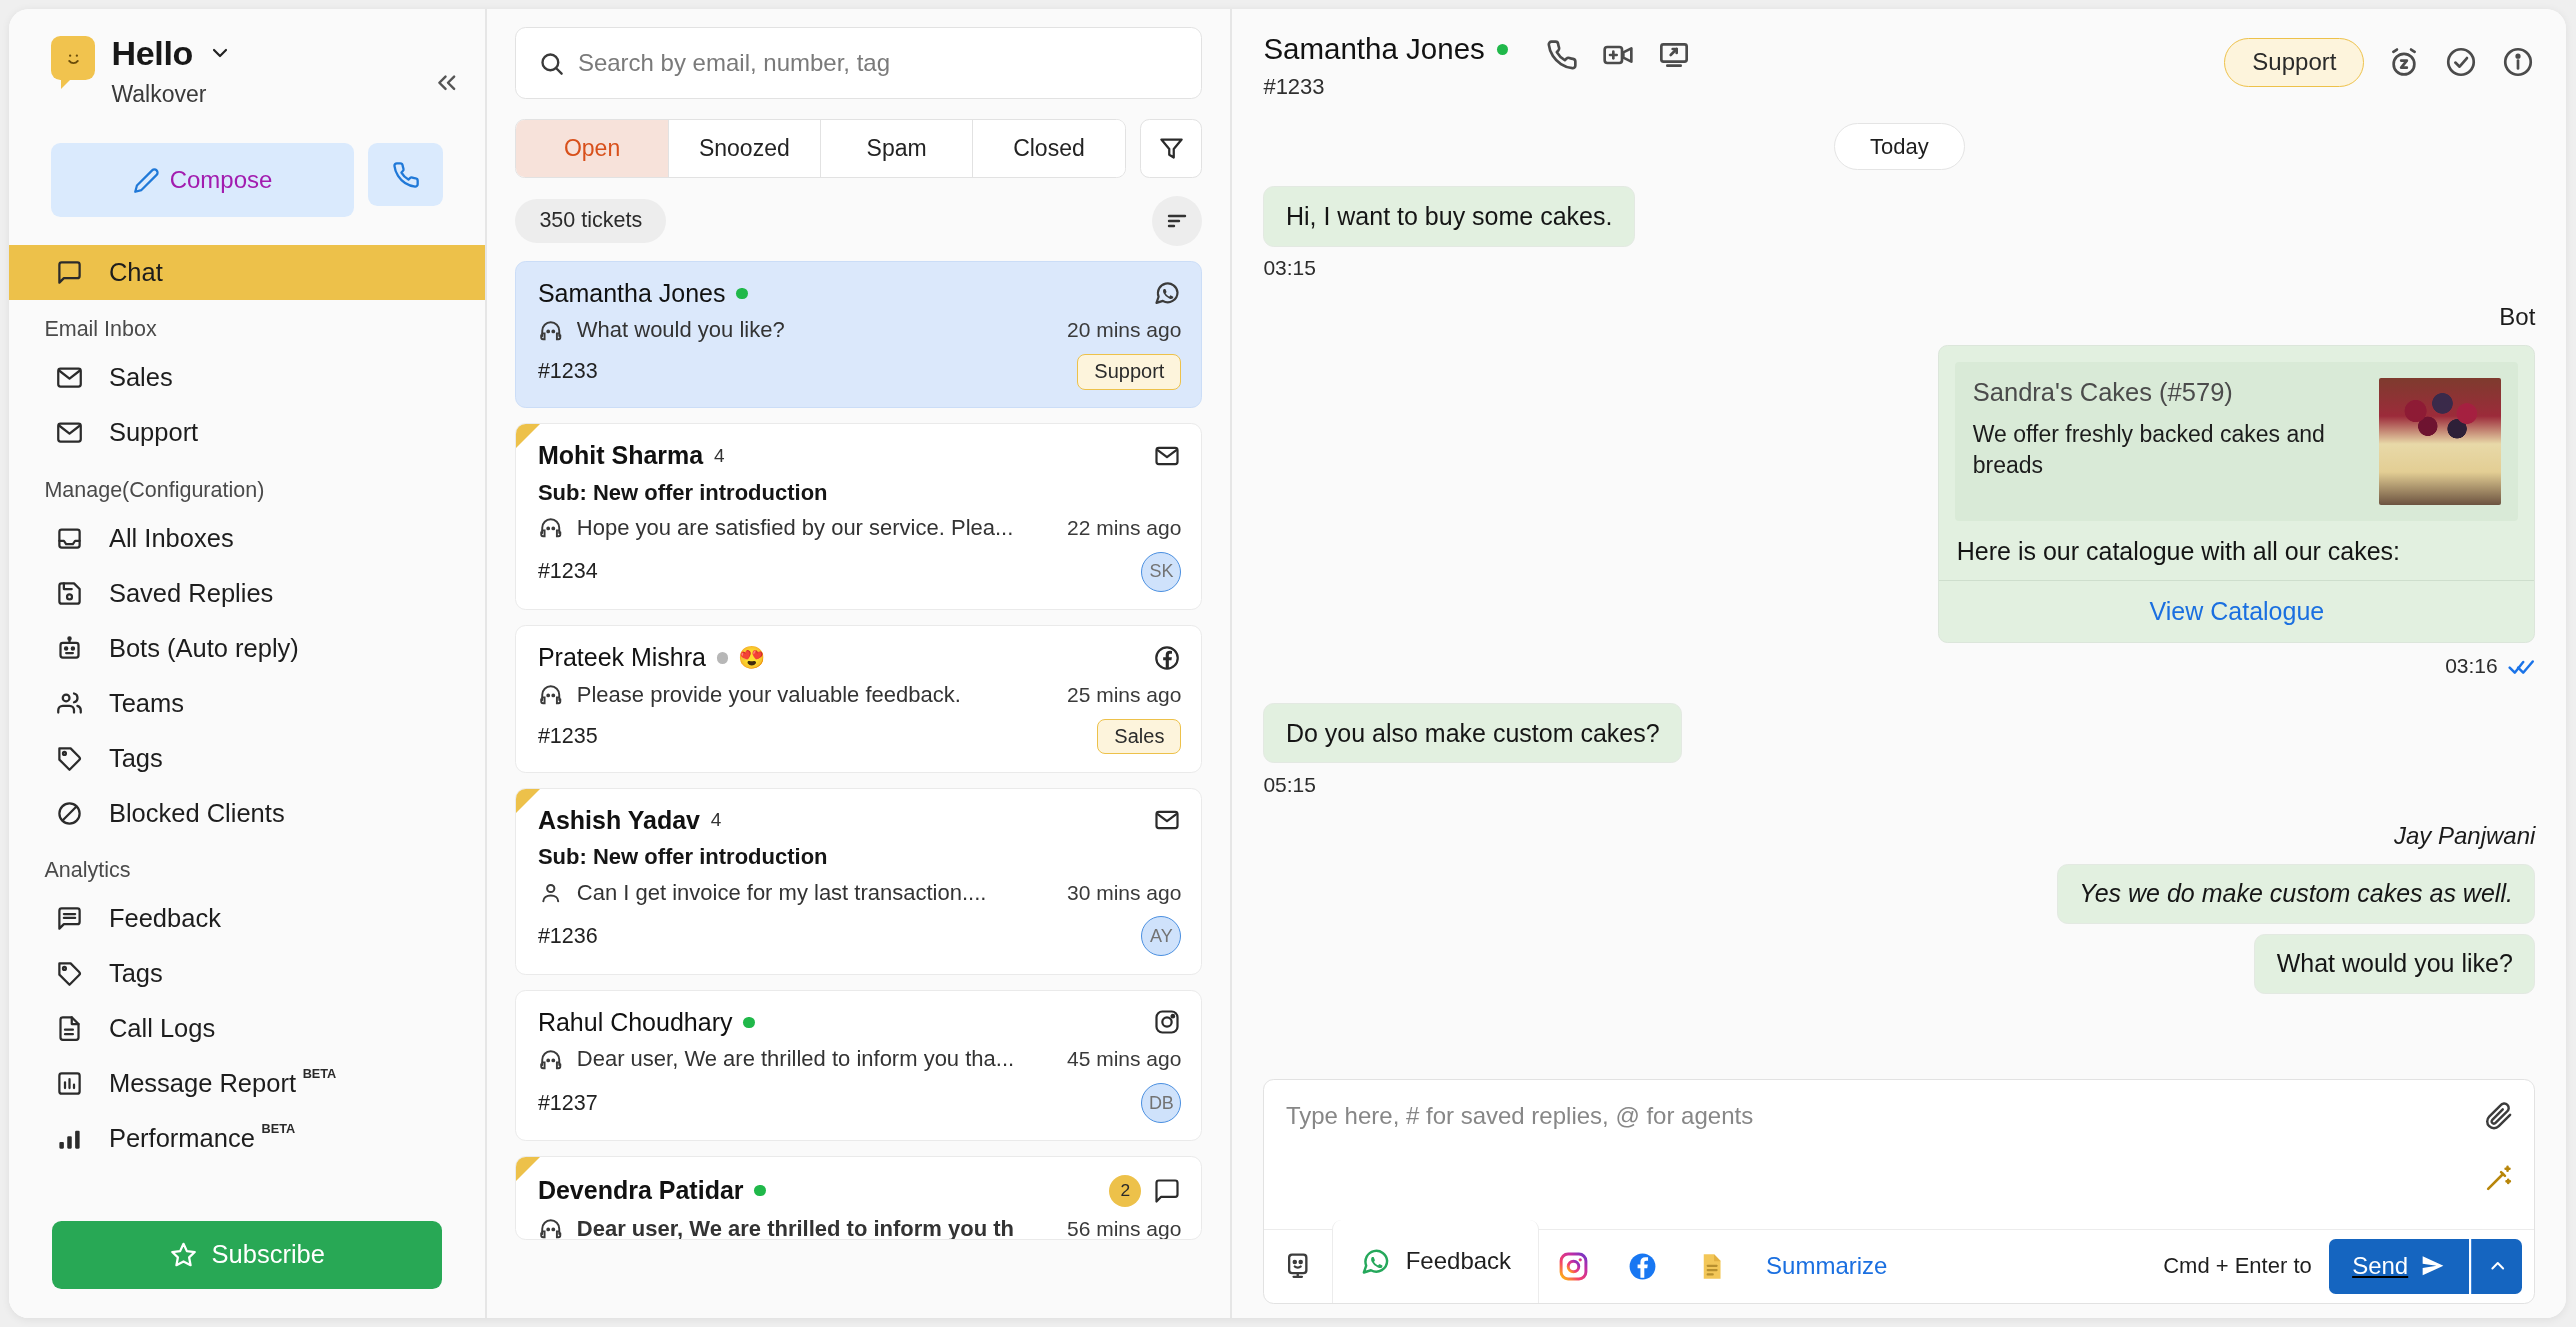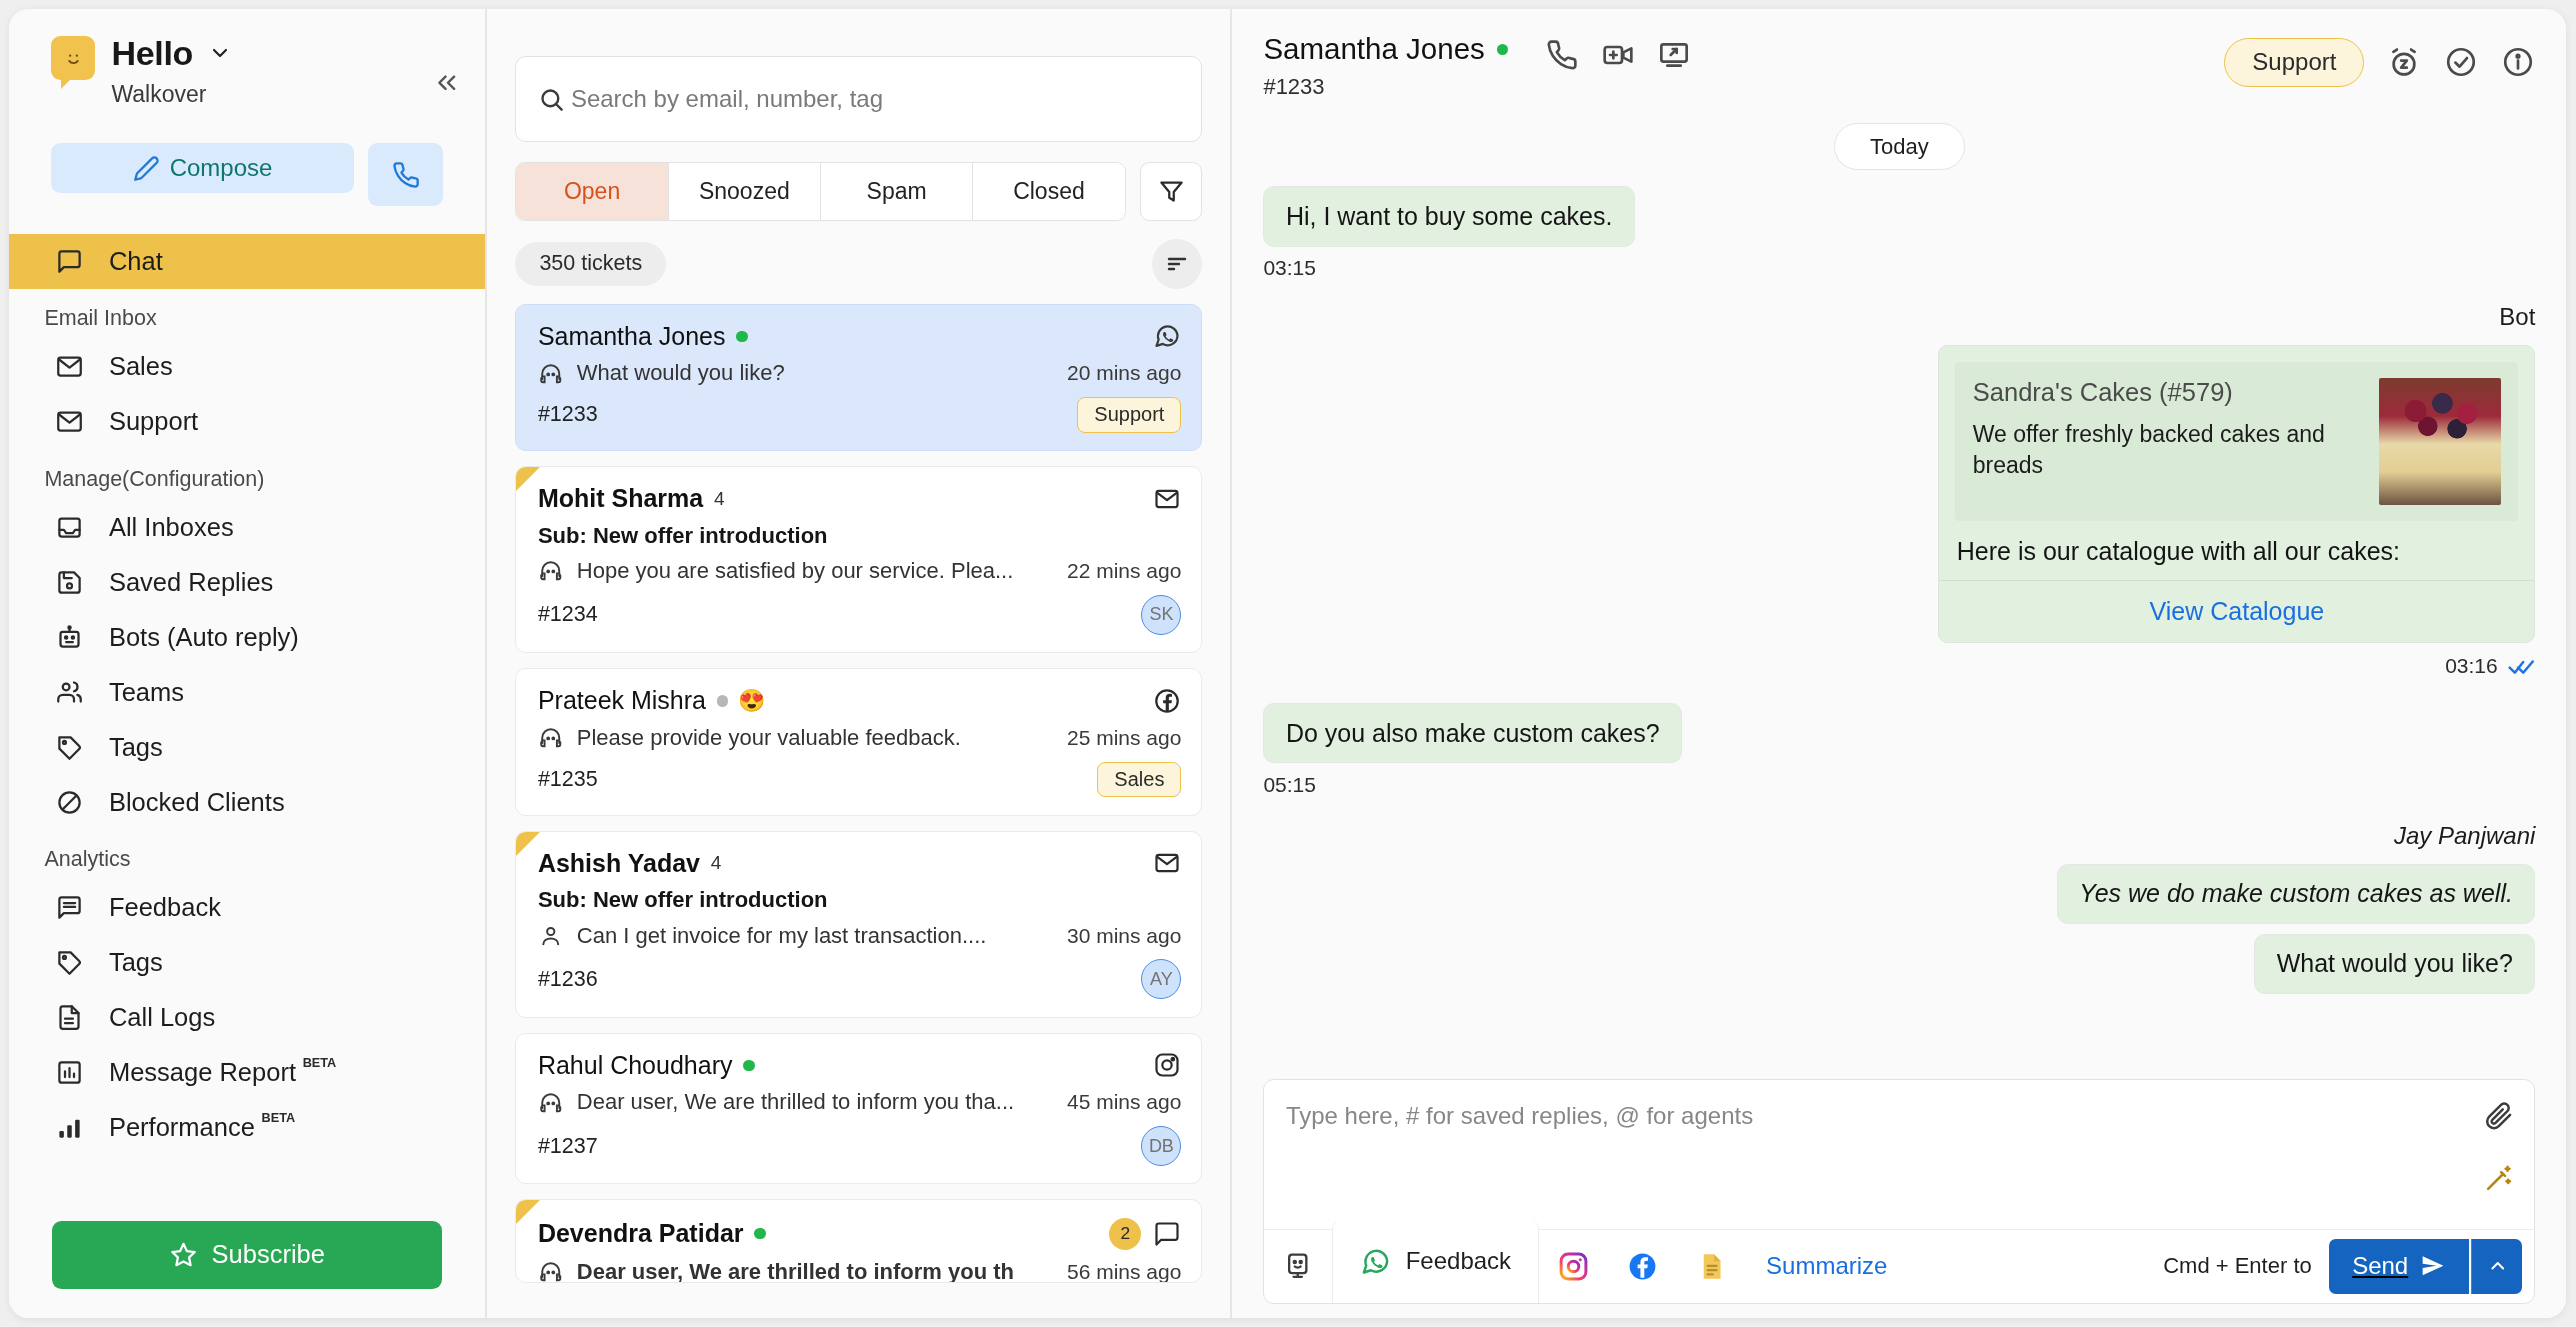--- a/index.html
+++ b/index.html
@@ -43,22 +43,22 @@
   .brand-title { font-size: 34px; font-weight: bold; color: #181818; line-height: 1; letter-spacing: -0.3px;}
   .brand-title-row { display: flex; align-items: center; gap: 14.8px; }
   .brand-sub { font-size: 23px; color: #3A3A3A; margin-top: 10.7px; }
   .collapse-btn {
     position: absolute; right: 24px; top: 59px;
     color: #5A5A5A; cursor: pointer;
   }
 
   .compose-row { display: flex; gap: 14.8px; padding: 35px 42px 0 42px; }
   .compose-btn {
-    flex: 1; height: 50px; background: #DAEAFD; border: none; border-radius: 9.4px;
-    color: #0f766e; font-size: 24px; font-family: inherit;
+    flex: 1; height: 74px; background: #DAEAFD; border: none; border-radius: 9.4px;
+    color: #a21caf; font-size: 24px; font-family: inherit;
     display: flex; align-items: center; justify-content: center; gap: 10px; cursor: pointer;
   }
   .call-btn {
     width: 75px; height: 63px; background: #DAEAFD; border: none; border-radius: 9.4px;
     display: flex; align-items: center; justify-content: center; cursor: pointer; color: #2079D8;
   }
 
   .nav { margin-top: 28px; flex: 1; overflow: hidden; }
   .nav-item {
     height: 55px; display: flex; align-items: center;
@@ -84,23 +84,23 @@
   }
 
   
   .list-col {
     width: 745px; flex: 0 0 745px;
     background: #FAFAFA; border-right: 2px solid #E6E6E6;
     display: flex; flex-direction: column; padding: 0 28px;
     position: relative;
   }
   .search-box {
-    margin-top: 47px; height: 86px; background: #fff;
+    margin-top: 18px; height: 72px; background: #fff;
     border: 1.3px solid #E2E2E2; border-radius: 10.7px;
-    display: flex; align-items: center; gap: 6px; padding: 0 21.5px;
+    display: flex; align-items: center; gap: 13px; padding: 0 21.5px;
   }
   .search-input {
     border: none; outline: none; flex: 1; font-size: 24px;
     font-family: inherit; color: #2A2A2A; background: transparent;
   }
   .search-input::placeholder { color: #7A7A7A; }
 
   .tabs-row { display: flex; gap: 14.8px; margin-top: 20px; }
   .tabs {
     flex: 1; display: flex; background: #fff;

